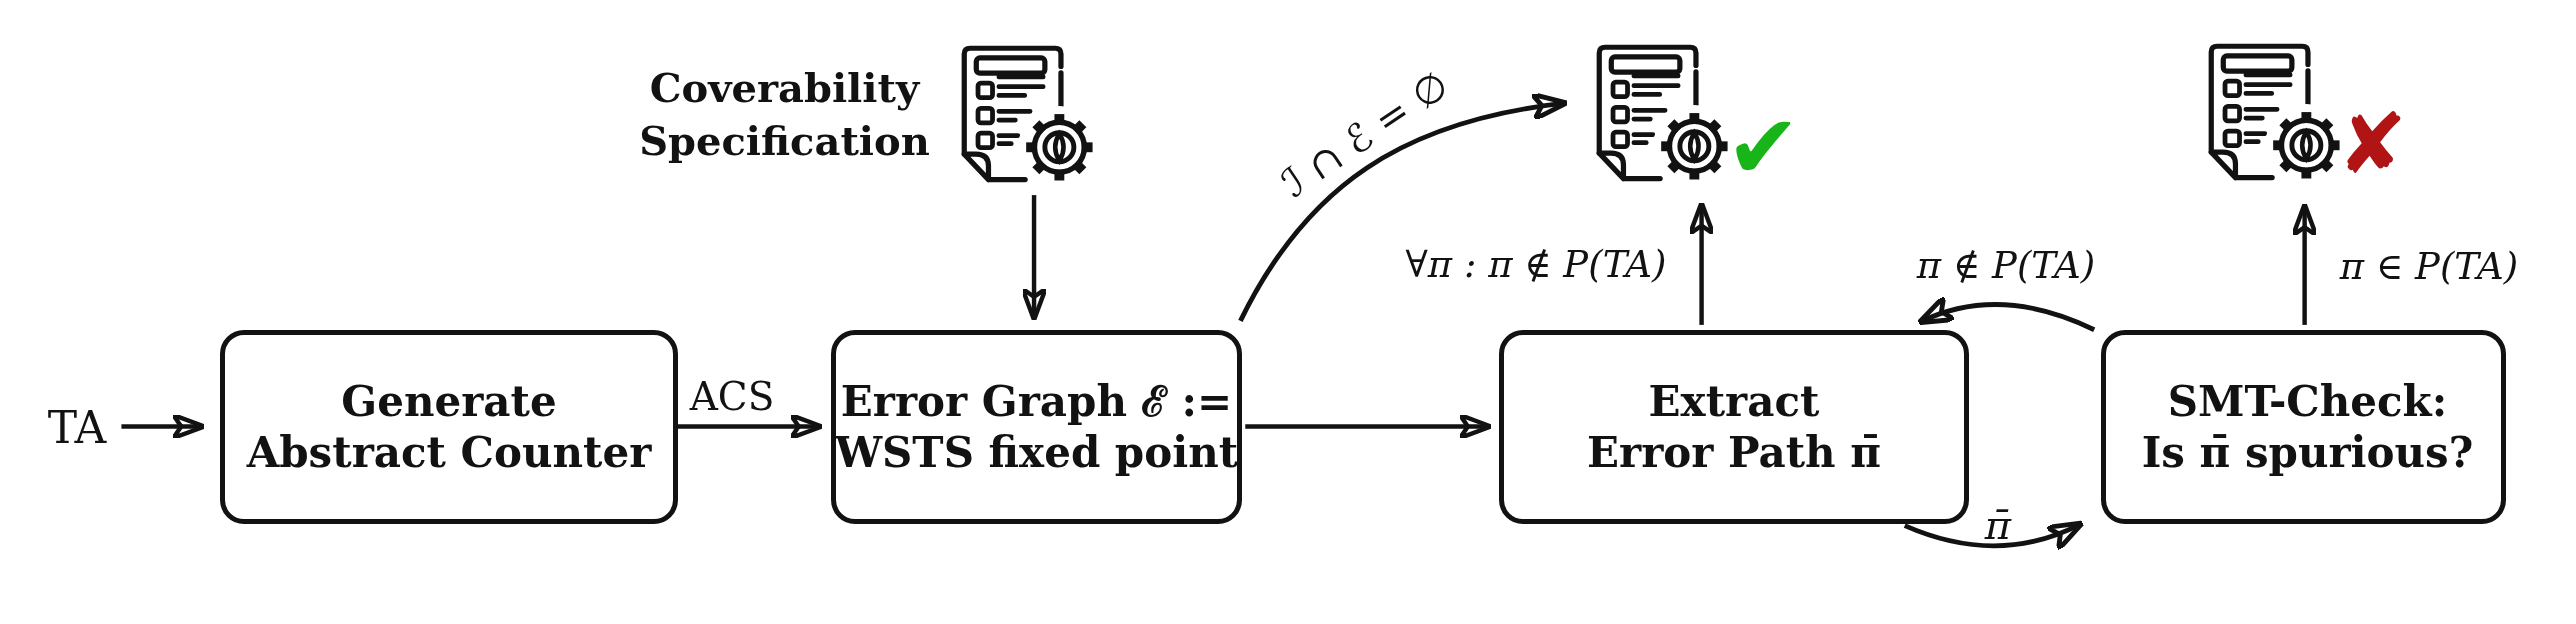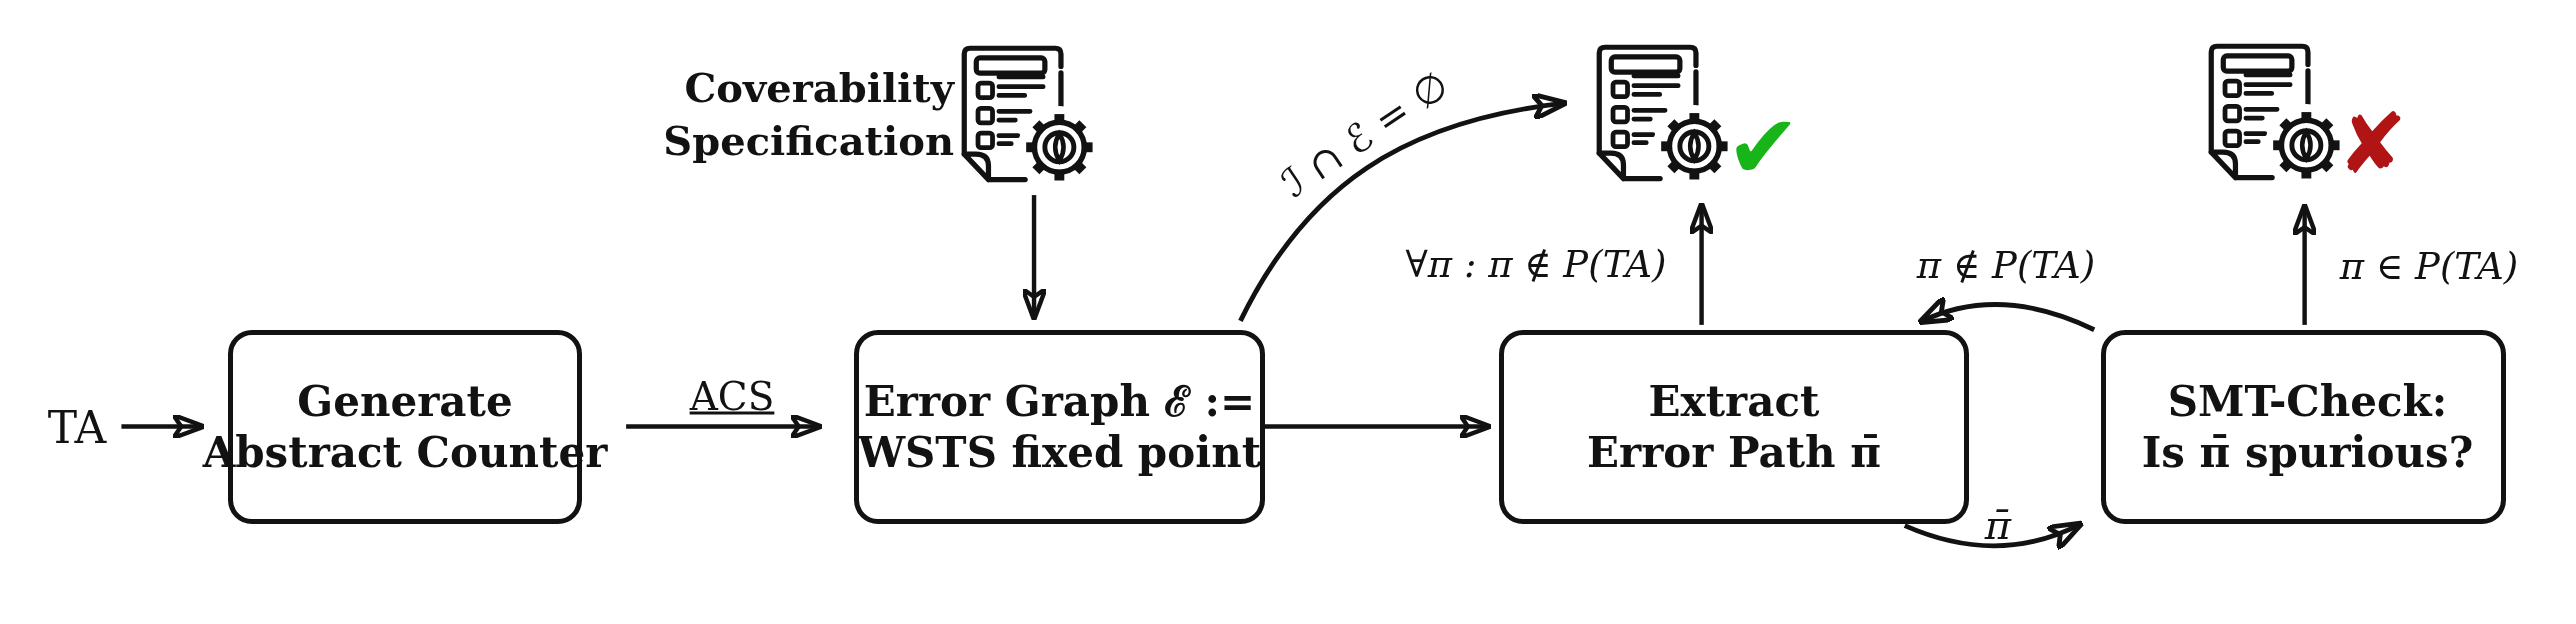--- a/index.html
+++ b/index.html
@@ -12,49 +12,49 @@
     overflow:hidden;
   }
   svg.overlay{position:absolute;left:0;top:0;width:2576px;height:624px;}
   svg.overlay path{stroke:var(--ink);fill:none;}
   .node{
     position:absolute; top:330px; height:194px; box-sizing:border-box;
     border:5.6px solid var(--ink); border-radius:24px; background:var(--bg);
     display:flex; flex-direction:column; justify-content:center; align-items:center;
     font-weight:bold; font-size:42px; line-height:51px; text-align:center; white-space:nowrap;
   }
-  #node-generate{left:228px;width:354px;}
-  #node-errorgraph{left:831px;width:411px;margin-left:23px;}
+  #node-generate{left:220px;width:458px;}
+  #node-errorgraph{left:831px;width:411px;}
   #node-extract{left:1499px;width:470px;}
   #node-smt{left:2101px;width:405px;padding-left:8px;}
   .io-label{
     position:absolute; transform:translate(-50%,-50%);
     font-weight:normal; font-size:44px; white-space:nowrap;
   }
   #label-ta{left:77px;top:427px;}
   .edge-label{
     position:absolute; transform:translate(-50%,-50%);
     font-size:39px; white-space:nowrap;
   }
-  #label-acs{left:732px;top:396px;text-decoration:underline;}
+  #label-acs{left:732px;top:396px;}
   .math{
     position:absolute; transform:translate(-50%,-50%);
     font-style:italic; font-size:37px; white-space:nowrap;
     font-family:"DejaVu Serif","DejaVu Sans","Liberation Serif",serif;
   }
   #label-empty{left:1365px;top:134px;font-size:39px;
     transform:translate(-50%,-50%) rotate(-34deg);}
   #label-nonempty{left:1365px;top:387px;}
   #label-forall{left:1536px;top:264px;}
   #label-notin{left:2006px;top:265px;}
   #label-in{left:2429px;top:266px;}
   #label-pibar{left:1998px;top:525px;font-size:40px;}
   .title-block{
     position:absolute; left:615px; top:61px; width:339px;
-    font-weight:bold; font-size:40px; line-height:53px; text-align:right;
+    font-weight:bold; font-size:40px; line-height:53px; text-align:center;
   }
   .spec-icon{position:absolute;width:145px;height:145px;color:var(--ink);}
   #icon-spec{left:957px;top:41px;}
   #icon-safe{left:1592px;top:40px;}
   #icon-unsafe{left:2204px;top:39px;}
   .verdict{
     position:absolute; line-height:1; font-weight:bold;
     font-family:"DejaVu Sans","Liberation Sans",sans-serif;
   }
   #verdict-check{left:1726px;top:103px;font-size:89px;color:var(--check_green);}

